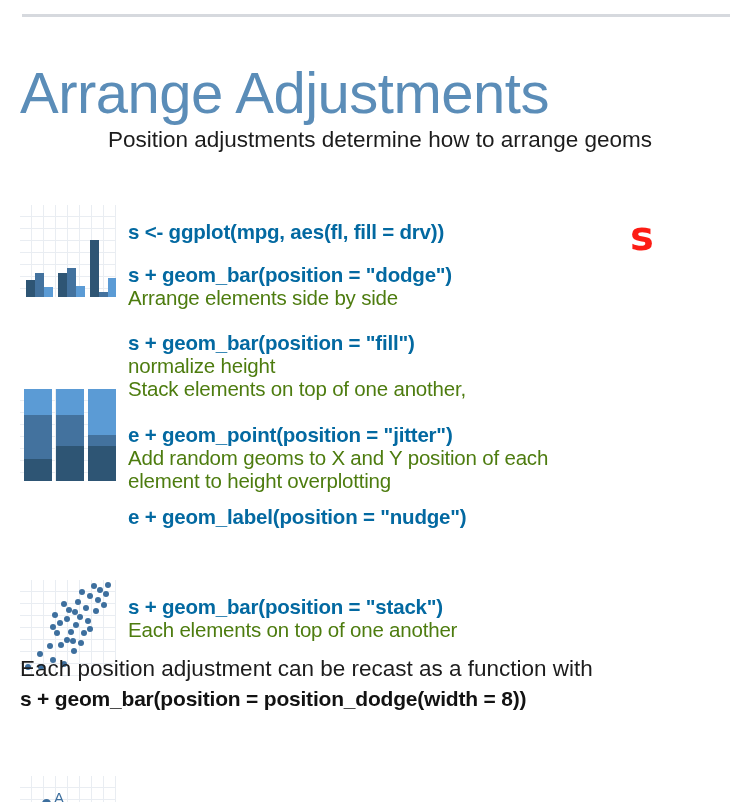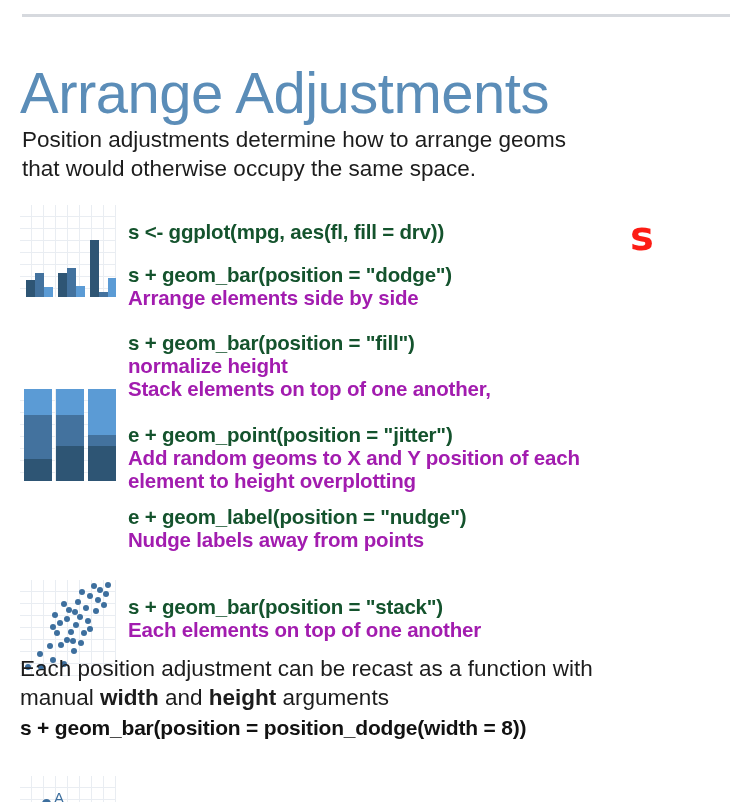--- a/index.html
+++ b/index.html
@@ -42,21 +42,21 @@
   
   .intro {
     position: absolute;
     left: 22px;
     top: 125px;
     width: 716px;
     font-size: 22.5px;
     line-height: 29px;
     color: #1c1c1c;
   }
-  .intro-line { display: block; white-space: nowrap; }
+  .intro-line { display: block; white-space: nowrap; text-align: center; }
 
   
   .rows {
     position: absolute;
     left: 0;
     top: 205px;
     width: 754px;
   }
 
   .row {
@@ -74,29 +74,29 @@
   .text-col {
     position: absolute;
     left: 128px;
     width: 620px;
   }
 
   .code {
     font-size: 20.5px;
     line-height: 23px;
     font-weight: bold;
-    color: #14532d;
+    color: #0369a1;
     white-space: nowrap;
     letter-spacing: -0.2px;
   }
   .desc {
     font-size: 20.5px;
     line-height: 23px;
-    font-weight: 700;
-    color: #a21caf;
+    font-weight: 400;
+    color: #4d7c0f;
     white-space: nowrap;
     letter-spacing: -0.2px;
   }
   .desc-line { display: block; }
 
   
   .marker-s {
     position: absolute;
     left: 630px;
     top: 216px;
@@ -173,21 +173,20 @@
 </style>
 </head>
 <body>
 
 <div class="top-rule"></div>
 
 <h1 class="page-title">Arrange Adjustments</h1>
 
 <div class="intro">
   <span class="intro-line">Position adjustments determine how to arrange geoms</span>
-  <span class="intro-line">that would otherwise occupy the same space.</span>
 </div>
 
 <div class="rows">
 
   <div class="row" style="top:0px;">
     <div class="text-col" style="top:15px;">
       <div class="code">s &lt;- ggplot(mpg, aes(fl, fill = drv))</div>
     </div>
   </div>
 
@@ -298,38 +297,34 @@
   <div class="thumb mini" style="top:291px; width:96px; height:84px;">
     <div class="grid"></div>
     <div class="bigdot" style="left:22px; top:23px;"></div>
     <span class="ptlabel" style="left:34px; top:14px;">A</span>
 
   </div>
 
   <div class="row" style="top:300px;">
     <div class="text-col" style="top:0px;">
       <div class="code">e + geom_label(position = "nudge")</div>
-      <div class="desc">
-        <span class="desc-line">Nudge labels away from points</span>
-      </div>
     </div>
   </div>
 
   <div class="row" style="top:390px;">
     <div class="text-col" style="top:0px;">
       <div class="code">s + geom_bar(position = "stack")</div>
       <div class="desc">
         <span class="desc-line">Each elements on top of one another</span>
       </div>
     </div>
   </div>
 
 </div>
 
 <div class="marker-s">s</div>
 
 <div class="footer">
   <div class="footer-para">
     <span class="footer-line">Each position adjustment can be recast as a function with</span>
-    <span class="footer-line"><span>manual </span><b>width</b><span> and </span><b>height</b><span> arguments</span></span>
   </div>
   <div class="footer-code">s + geom_bar(position = position_dodge(width = 8))</div>
 </div>
 
 </body></html>

